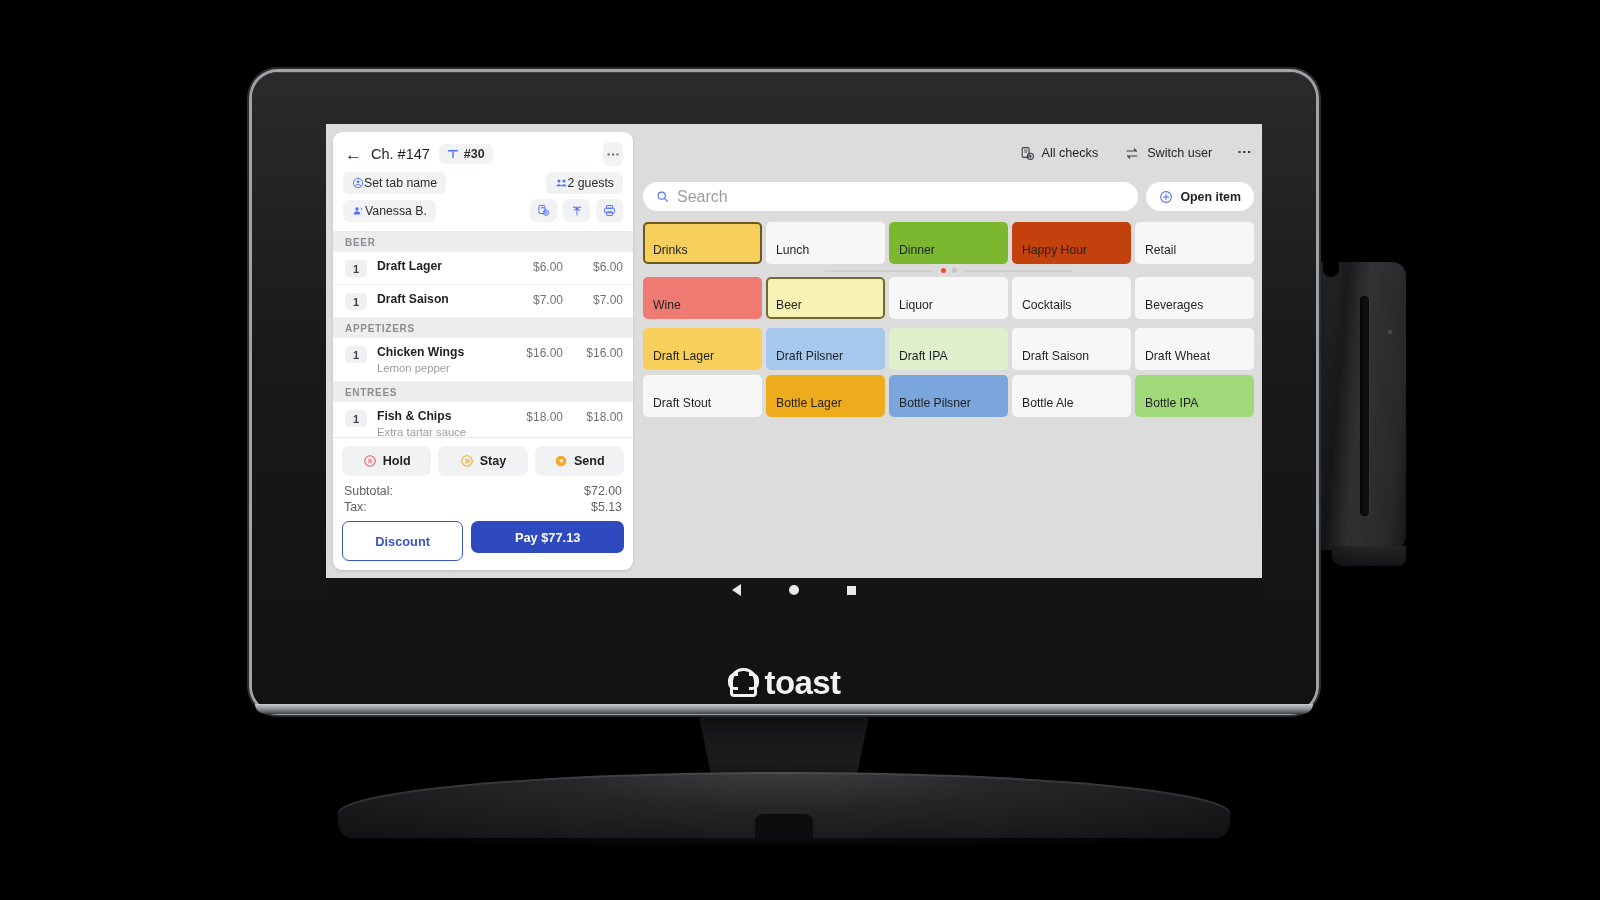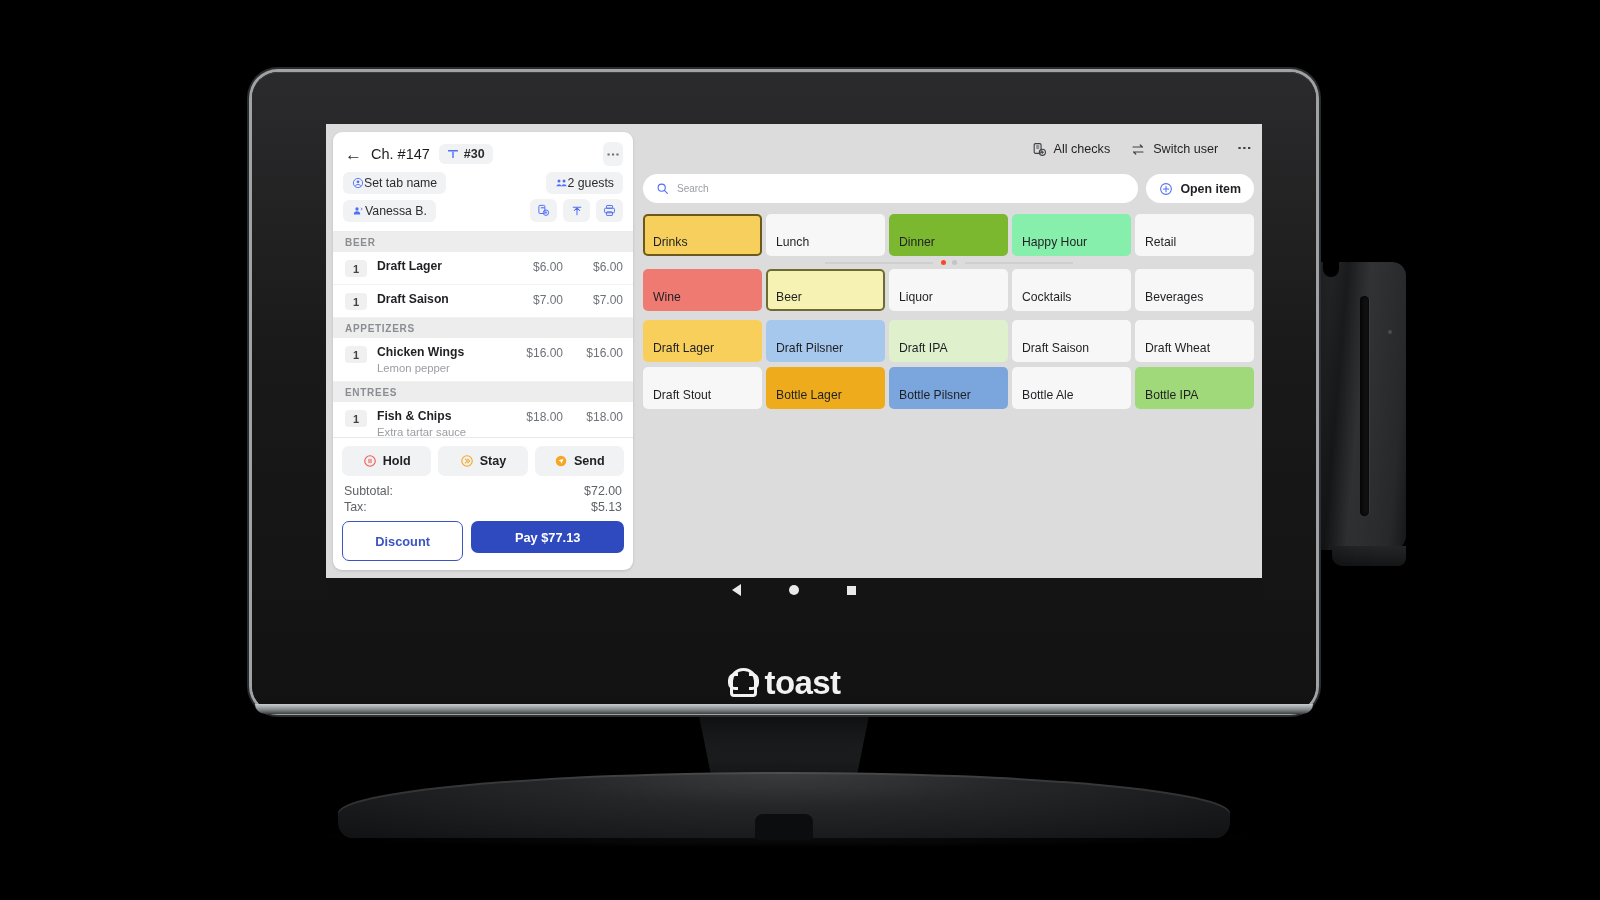--- a/index.html
+++ b/index.html
@@ -176,30 +176,30 @@
     cursor:pointer;
   }
   .btn-pay{
     flex:1.28; height:32px; border-radius:7px; background:#2f49bf; color:#fff;
     font-size:12.8px; font-weight:700; display:flex;align-items:center;justify-content:center;
     cursor:pointer;
   }
 
   
   .menu{ flex:1; display:flex; flex-direction:column; padding:0 8px 0 10px; }
-  .menu-top{ height:50px; display:flex; align-items:center; justify-content:flex-end; gap:20px; padding-right:4px;}
+  .menu-top{ height:58px; display:flex; align-items:center; justify-content:flex-end; gap:26px; padding-right:4px;}
   .top-link{ display:flex; align-items:center; gap:7px; font-size:12.6px; color:#1f2023; font-weight:500; cursor:pointer;}
   .top-kebab{ color:#3d4045; font-size:14px; cursor:pointer; padding:0 2px;}
   .top-kebab span{ writing-mode:vertical-rl; line-height:.55; font-weight:700;}
 
   .searchrow{ display:flex; gap:8px; align-items:center; padding-bottom:11px;}
   .search{
     flex:1; height:29px; background:#fff; border-radius:15px;
     display:flex; align-items:center; gap:8px; padding:0 13px;
-    font-size:10px; color:#9a9da2; cursor:text;
+    font-size:16px; color:#9a9da2; cursor:text;
   }
   .openitem{
     height:29px; background:#fff; border-radius:15px; padding:0 13px;
     display:flex;align-items:center;gap:7px; font-size:12.4px; color:#1f2023; font-weight:600; cursor:pointer;
   }
 
   .tilerow{ display:flex; gap:4px; }
   .tile{
     flex:1; height:42px; border-radius:5px; background:#f7f7f7;
     display:flex; align-items:flex-end; padding:0 0 7px 10px;
@@ -439,21 +439,21 @@
           <div class="tilerow" id="row-groups">
               <div class="tile sel" style="background: rgb(246, 207, 92);">
                 <span>Drinks</span>
               </div>
               <div class="tile" style="background: rgb(247, 247, 247);">
                 <span>Lunch</span>
               </div>
               <div class="tile" style="background: rgb(124, 184, 47);">
                 <span>Dinner</span>
               </div>
-              <div class="tile" style="background: #86efac;">
+              <div class="tile" style="background: #c2410c;">
                 <span>Happy Hour</span>
               </div>
               <div class="tile" style="background: rgb(247, 247, 247);">
                 <span>Retail</span>
               </div>
             </div>
           <div class="pager">
             <div class="bar"></div>
             <div class="dots" id="pager-dots">
                 <div class="dot on" style="background: rgb(240, 76, 40);"></div>

